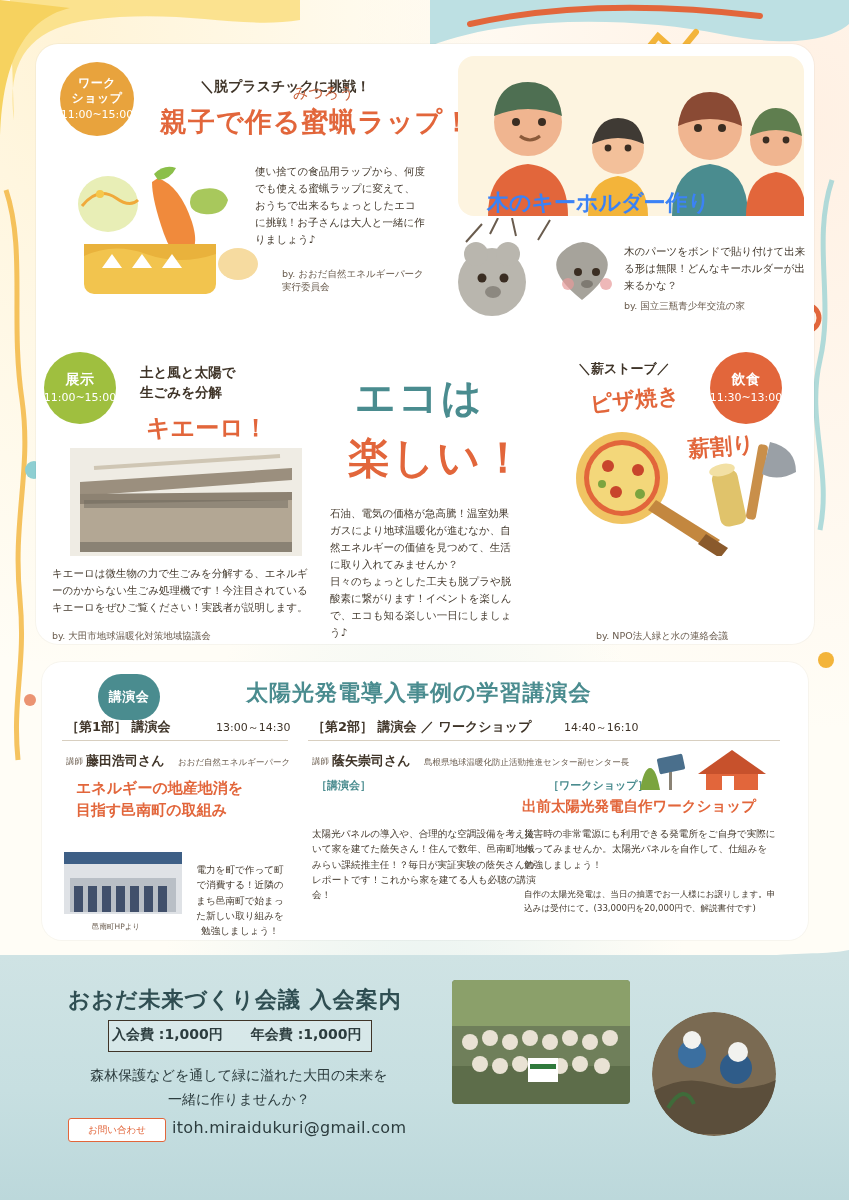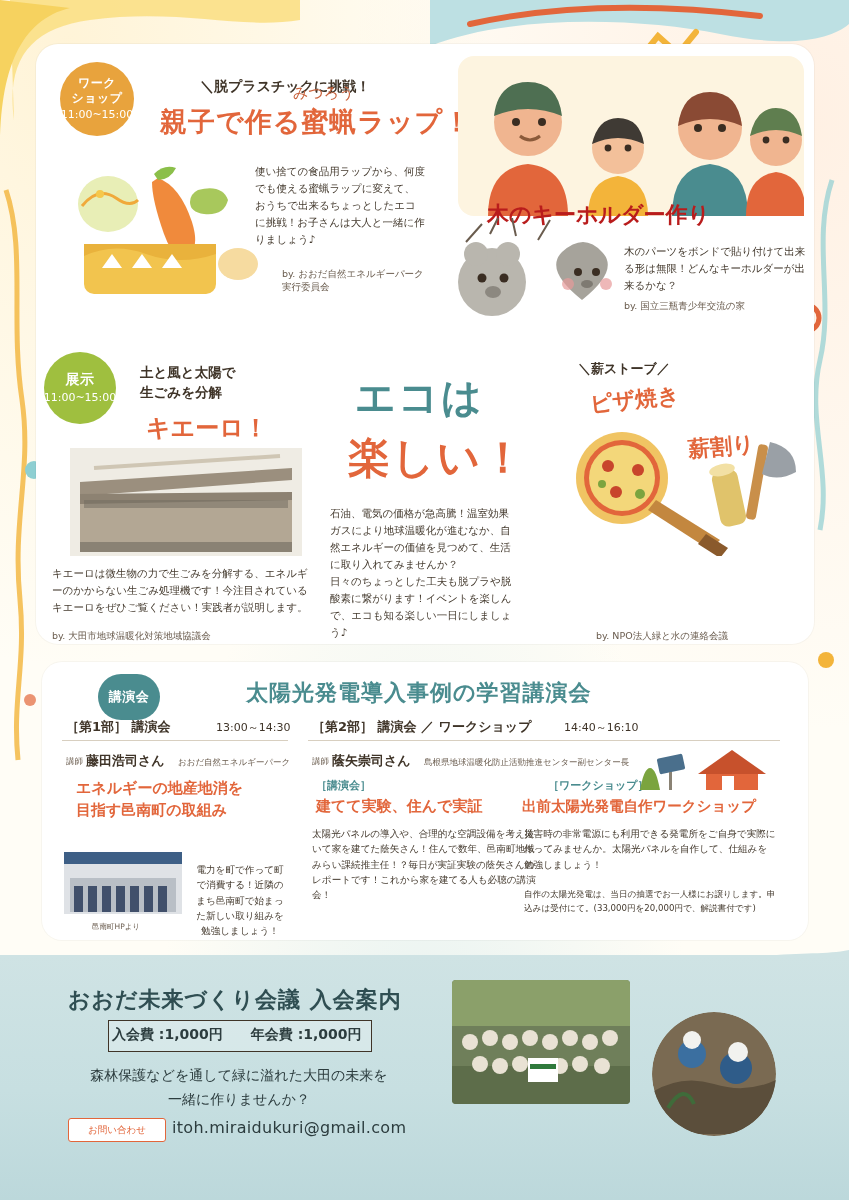--- a/index.html
+++ b/index.html
@@ -51,21 +51,21 @@
 
   
   #tag-workshop{left:60px;top:62px;width:74px;height:74px;background:#e8a33d;}
   #ws-title1{position:absolute;left:200px;top:78px;font-size:14px;color:#3f3428;font-weight:bold;}
   #ws-title2{position:absolute;left:160px;top:104px;font-size:27px;color:#e2663b;font-weight:bold;letter-spacing:1px;}
   #ws-ruby{position:absolute;left:293px;top:84px;font-size:15px;color:#c8603a;}
   #ws-desc{position:absolute;left:255px;top:163px;width:170px;}
   #ws-by{position:absolute;left:282px;top:268px;width:180px;}
 
   
-  #kh-title{position:absolute;left:487px;top:200px;font-size:22px;color:#b91c1c;font-weight:bold;}
+  #kh-title{position:absolute;left:487px;top:188px;font-size:22px;color:#3b82f6;font-weight:bold;}
   #kh-desc{position:absolute;left:624px;top:243px;width:190px;}
   #kh-by{position:absolute;left:624px;top:300px;width:190px;}
 
   
   #tag-exhibit{left:44px;top:352px;width:72px;height:72px;background:#9fbf3f;}
   #ex-lead{position:absolute;left:140px;top:362px;width:190px;font-size:13.5px;line-height:1.5;color:#3f3428;font-weight:bold;}
   #ex-title{position:absolute;left:146px;top:412px;font-size:24px;color:#e2663b;font-weight:bold;}
   #ex-desc{position:absolute;left:52px;top:565px;width:260px;}
   #ex-by{position:absolute;left:52px;top:630px;width:280px;}
 
@@ -242,20 +242,24 @@
     <rect x="10" y="94" width="212" height="10" fill="#8a8274"></rect>
     <path d="M24,20 l186,-12" stroke="#cfc6b4" stroke-width="4"></path>
   </svg>
 
   <div id="eco1" class="hand">エコは</div>
   <div id="eco2" class="hand">楽しい！</div>
   <div id="eco-desc" class="body-txt" style="white-space:pre-line">石油、電気の価格が急高騰！温室効果ガスにより地球温暖化が進むなか、自然エネルギーの価値を見つめて、生活に取り入れてみませんか？
 日々のちょっとした工夫も脱プラや脱酸素に繋がります！イベントを楽しんで、エコも知る楽しい一日にしましょう♪</div>
 
   <div id="stove-label" class="hand">＼薪ストーブ／</div>
+  <div class="tag" id="tag-food">
+    <div class="t1" style="font-size:14px">飲食</div>
+    <div class="t2">11:30~13:00</div>
+  </div>
   <div id="pizza-title" class="hand">ピザ焼き</div>
   <div id="wari-title" class="hand">薪割り</div>
   <div id="st-by" class="by">by. NPO法人緑と水の連絡会議</div>
 
   <svg class="photo" style="left:556px;top:426px;width:256px;height:130px;">
     <circle cx="66" cy="52" r="46" fill="#f0c463"></circle>
     <circle cx="66" cy="52" r="38" fill="#e2663b"></circle>
     <circle cx="66" cy="52" r="33" fill="#f3d77a"></circle>
     <circle cx="52" cy="40" r="6" fill="#c8452c"></circle>
     <circle cx="82" cy="44" r="6" fill="#c8452c"></circle>
@@ -305,21 +309,20 @@
   <div class="by" style="position:absolute;left:92px;top:922px;font-size:7.5px;">邑南町HPより</div>
 
   <div class="part-head" style="left:312px;top:718px;">［第2部］ 講演会 ／ ワークショップ</div>
   <div class="part-head" style="left:564px;top:720px;font-size:11px;font-weight:normal">14:40～16:10</div>
   <div class="part-rule" style="left:308px;top:740px;width:472px;"></div>
   <div class="lect-role" style="left:312px;top:756px;">講師</div>
   <div class="lect-name" style="left:332px;top:752px;">蔭矢崇司さん</div>
   <div class="lect-role" style="left:424px;top:757px;">島根県地球温暖化防止活動推進センター副センター長</div>
 
   <div class="lect-badge" style="left:316px;top:778px;">［講演会］</div>
-  <div class="lect-head" style="left:316px;top:796px;width:220px;">建てて実験、住んで実証</div>
   <div class="lect-body" style="left:312px;top:826px;width:224px;">太陽光パネルの導入や、合理的な空調設備を考え抜いて家を建てた蔭矢さん！住んで数年、邑南町地域みらい課続推主任！？毎日が実証実験の蔭矢さんのレポートです！これから家を建てる人も必聴の講演会！</div>
 
   <div class="lect-badge" style="left:548px;top:778px;">［ワークショップ］</div>
   <div class="lect-head" style="left:522px;top:796px;width:268px;font-size:14.5px;">出前太陽光発電自作ワークショップ</div>
   <div class="lect-body" style="left:524px;top:826px;width:252px;">災害時の非常電源にも利用できる発電所をご自身で実際に作ってみませんか。太陽光パネルを自作して、仕組みを勉強しましょう！</div>
   <div class="lect-body" style="left:524px;top:888px;width:252px;font-size:8.6px;">自作の太陽光発電は、当日の抽選でお一人様にお譲りします。申込みは受付にて。(33,000円を20,000円で、解説書付です)</div>
 
   <svg class="photo" style="left:636px;top:746px;width:140px;height:46px;">
     <path d="M70,44 l0,-16 l26,-18 l26,18 l0,16z" fill="#e2663b"></path>
     <path d="M62,28 l34,-24 l34,24z" fill="#c7512c"></path>

